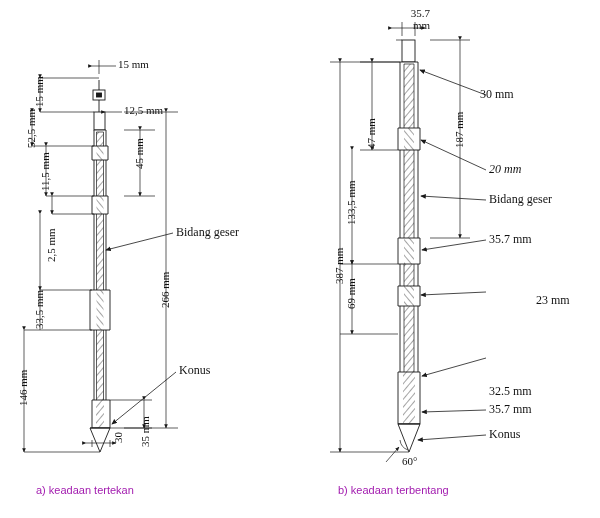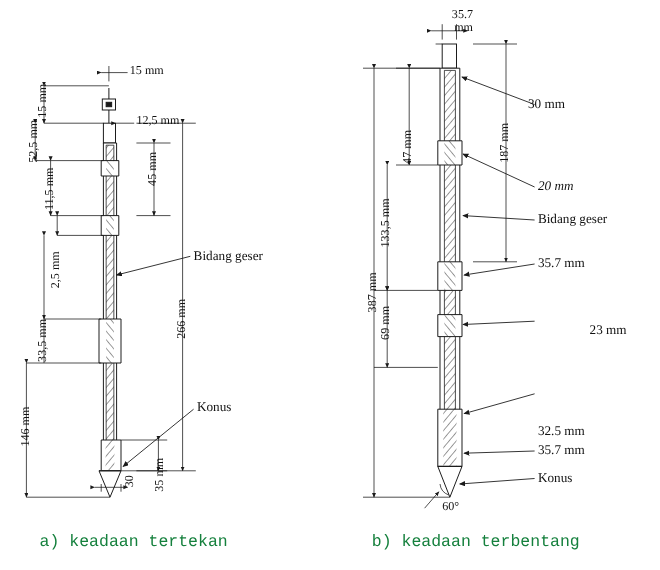--- a/index.html
+++ b/index.html
@@ -7,23 +7,23 @@
     width:600px;height:518px;
     background:#ffffff;
     font-family:"Liberation Serif", serif;
     color:#111;
     overflow:hidden;
     position:relative;
   }
   #canvas{position:absolute;left:0;top:0;width:600px;height:518px;}
   .cap{
     position:absolute;
-    font-family:Liberation Mono, monospace;
-    font-size:15px;
-    color:#15803d;
+    font-family:Liberation Sans, sans-serif;
+    font-size:11px;
+    color:#a21caf;
     white-space:nowrap;
   }
   .cap-a{left:36px;top:484px;}
   .cap-b{left:338px;top:484px;}
   .lbl{
     position:absolute;
     font-family:"Liberation Serif", serif;
     font-size:11px;
     color:#111;
     white-space:nowrap;

